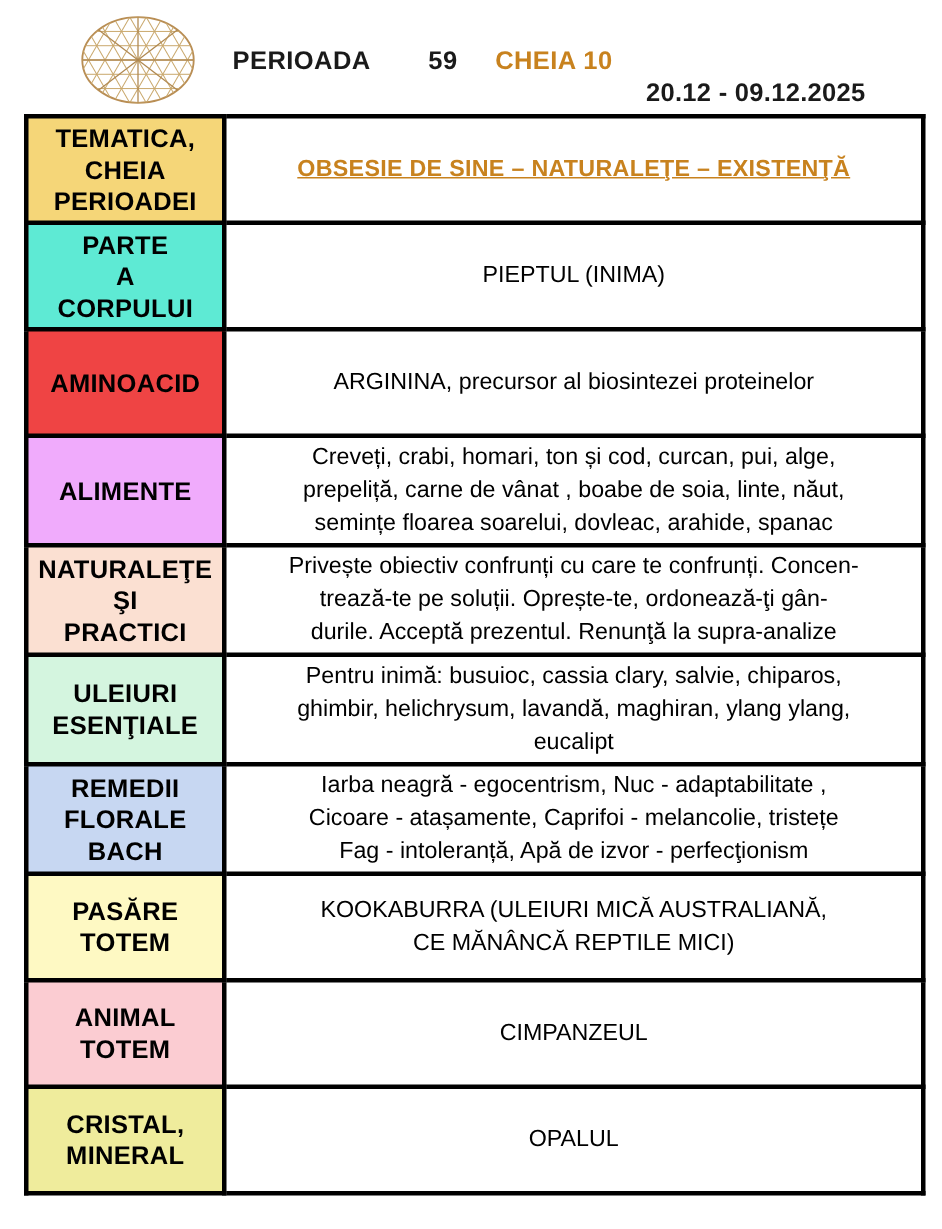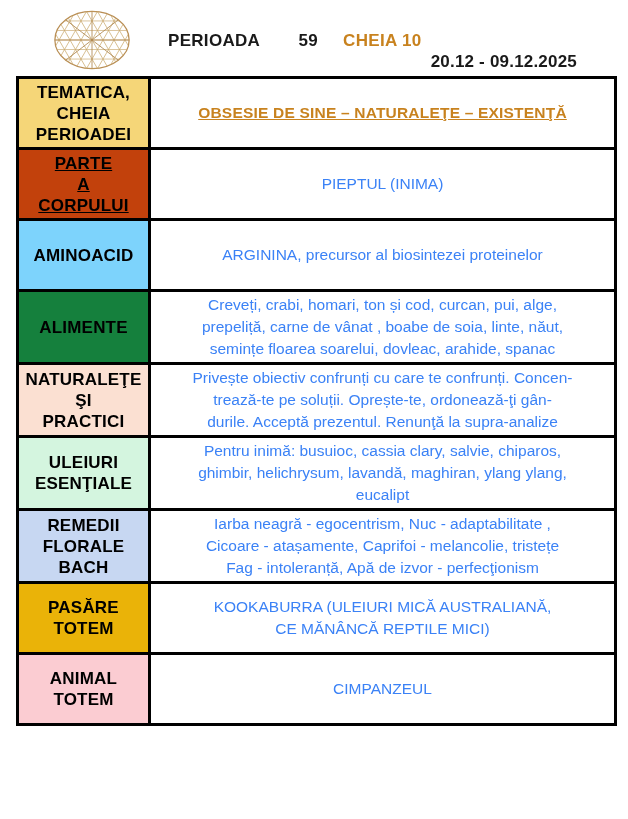--- a/index.html
+++ b/index.html
@@ -17,21 +17,21 @@
   }
   .logo {
     position: absolute;
     left: 52px;
     top: 8px;
     width: 80px;
     height: 64px;
   }
   .title-line {
     position: absolute;
-    left: 168px;
+    left: 155px;
     top: 31px;
     font-size: 17px;
     font-weight: bold;
     color: #1a1a1a;
     letter-spacing: 0.3px;
     white-space: nowrap;
   }
   .title-line .num {
     margin-left: 34px;
   }
@@ -68,21 +68,21 @@
   table.period-table th {
     width: 117px;
     font-size: 17px;
     font-weight: bold;
     color: #000000;
     line-height: 21px;
     letter-spacing: 0.2px;
   }
   table.period-table td {
     font-size: 15.5px;
-    color: #3b82f6;
+    color: #000000;
     line-height: 22px;
     background: #ffffff;
   }
   table.period-table td.accent {
     font-weight: bold;
     font-size: 15.5px;
     letter-spacing: 0.2px;
   }
 </style>
 </head>
@@ -144,31 +144,31 @@
 
   <table class="period-table">
     <tbody>
       <tr>
         <th style="background: rgb(245, 214, 120);">TEMATICA,
 CHEIA
 PERIOADEI</th>
         <td class="accent" style="color: rgb(200, 130, 30); text-decoration: underline;">OBSESIE DE SINE – NATURALEŢE – EXISTENŢĂ</td>
       </tr>
       <tr>
-        <th style="background: #c2410c; text-decoration: underline;">PARTE
+        <th style="background: #5eead4;">PARTE
 A
 CORPULUI</th>
         <td>PIEPTUL (INIMA)</td>
       </tr>
       <tr>
-        <th style="background: #7dd3fc;">AMINOACID</th>
+        <th style="background: #ef4444;">AMINOACID</th>
         <td>ARGININA, precursor al biosintezei proteinelor</td>
       </tr>
       <tr>
-        <th style="background: #15803d;">ALIMENTE</th>
+        <th style="background: #f0abfc;">ALIMENTE</th>
         <td>Creveți, crabi, homari, ton și cod, curcan, pui, alge,
 prepeliță, carne de vânat , boabe de soia, linte, năut,
 semințe floarea soarelui, dovleac, arahide, spanac</td>
       </tr>
       <tr>
         <th style="background: rgb(251, 224, 210);">NATURALEŢE
 ŞI
 PRACTICI</th>
         <td>Privește obiectiv confrunți cu care te confrunți. Concen-
 trează-te pe soluții. Oprește-te, ordonează-ţi gân-
@@ -183,25 +183,30 @@
       </tr>
       <tr>
         <th style="background: rgb(199, 215, 242);">REMEDII
 FLORALE
 BACH</th>
         <td>Iarba neagră - egocentrism, Nuc - adaptabilitate ,
 Cicoare - atașamente, Caprifoi - melancolie, tristețe
 Fag - intoleranță, Apă de izvor - perfecţionism</td>
       </tr>
       <tr>
-        <th style="background: #eab308;">PASĂRE
+        <th style="background: #fef9c3;">PASĂRE
 TOTEM</th>
         <td>KOOKABURRA   (ULEIURI MICĂ AUSTRALIANĂ,
 CE MĂNÂNCĂ REPTILE MICI)</td>
       </tr>
       <tr>
         <th style="background: rgb(251, 204, 210);">ANIMAL
 TOTEM</th>
         <td>CIMPANZEUL</td>
       </tr>
+      <tr>
+        <th style="background: rgb(239, 236, 156);">CRISTAL,
+MINERAL</th>
+        <td>OPALUL</td>
+      </tr>
     </tbody>
   </table>
 </div>
 
 </body></html>

